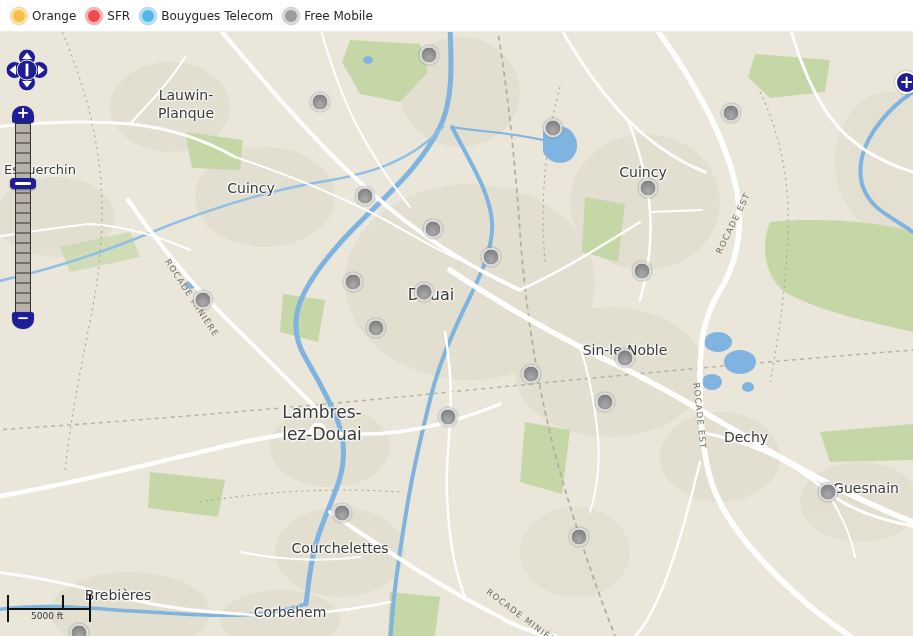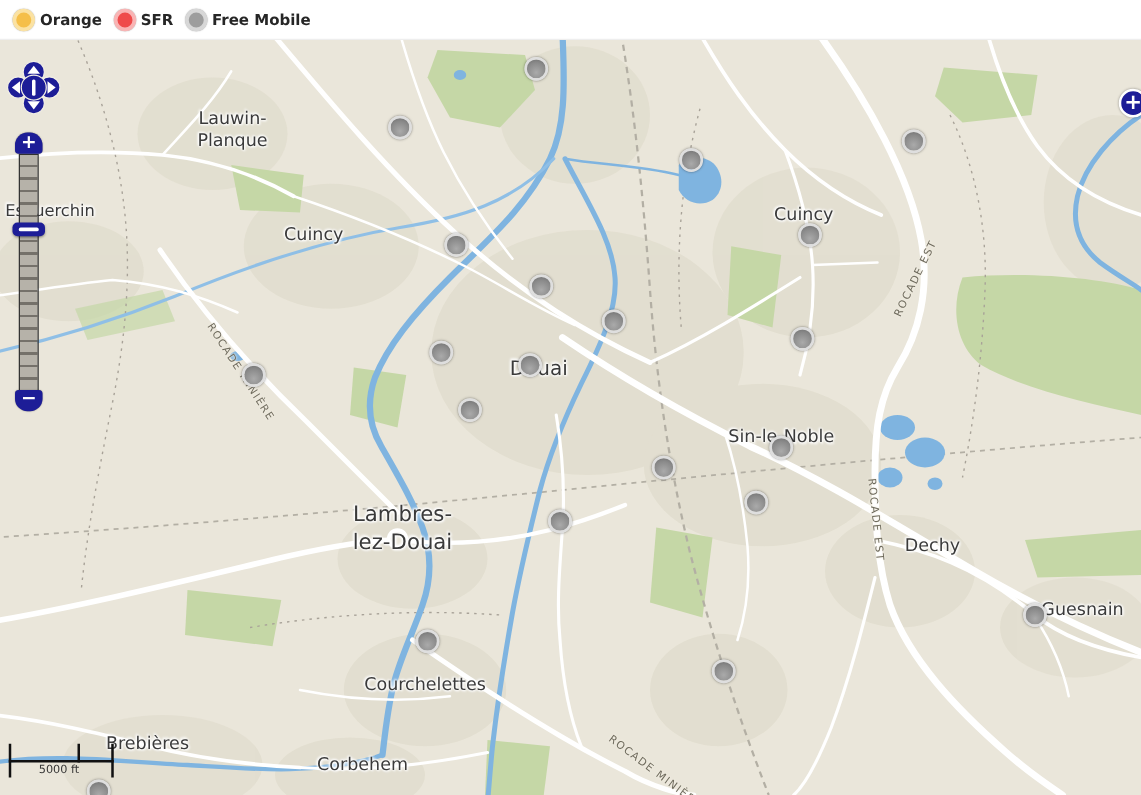--- a/index.html
+++ b/index.html
@@ -9,21 +9,21 @@
     background:#eae6da;
   }
   
   .header{
     position:absolute;top:0;left:0;width:913px;height:32px;background:#ffffff;
     display:flex;align-items:center;justify-content:space-between;
     box-sizing:border-box;padding:0 10px;z-index:50;border-bottom:1px solid #eee;
   }
   .title{font-size:15px;color:#1c1c1c;}
   .legend{display:flex;align-items:center;gap:9px;}
-  .legend-item{display:flex;align-items:center;gap:4px;font-weight:bold;}
+  .legend-item{display:flex;align-items:center;gap:4px;}
   .legend-dot{
     width:12px;height:12px;border-radius:50%;box-sizing:content-box;
     border:3px solid #ccc;box-shadow:0 0 1px rgba(0,0,0,.35);
   }
   .legend-label{font-size:12px;color:#262626;}
   
   .map{
     position:absolute;top:32px;left:0;width:913px;height:604px;overflow:hidden;
     background:#eae6da;
   }
@@ -93,20 +93,24 @@
 
 <div class="header">
   <div class="legend">
       <span class="legend-item">
         <span class="legend-dot" style="background: rgb(245, 191, 73); border-color: rgb(251, 226, 162);"></span>
         <span class="legend-label">Orange</span>
       </span>
       <span class="legend-item">
         <span class="legend-dot" style="background: rgb(239, 75, 75); border-color: rgb(249, 180, 180);"></span>
         <span class="legend-label">SFR</span>
+      </span>
+      <span class="legend-item">
+        <span class="legend-dot" style="background: rgb(78, 183, 232); border-color: rgb(180, 224, 246);"></span>
+        <span class="legend-label">Bouygues Telecom</span>
       </span>
       <span class="legend-item">
         <span class="legend-dot" style="background: rgb(157, 157, 157); border-color: rgb(215, 215, 215);"></span>
         <span class="legend-label">Free Mobile</span>
       </span>
     </div>
 </div>
 
 <div class="map">
 

